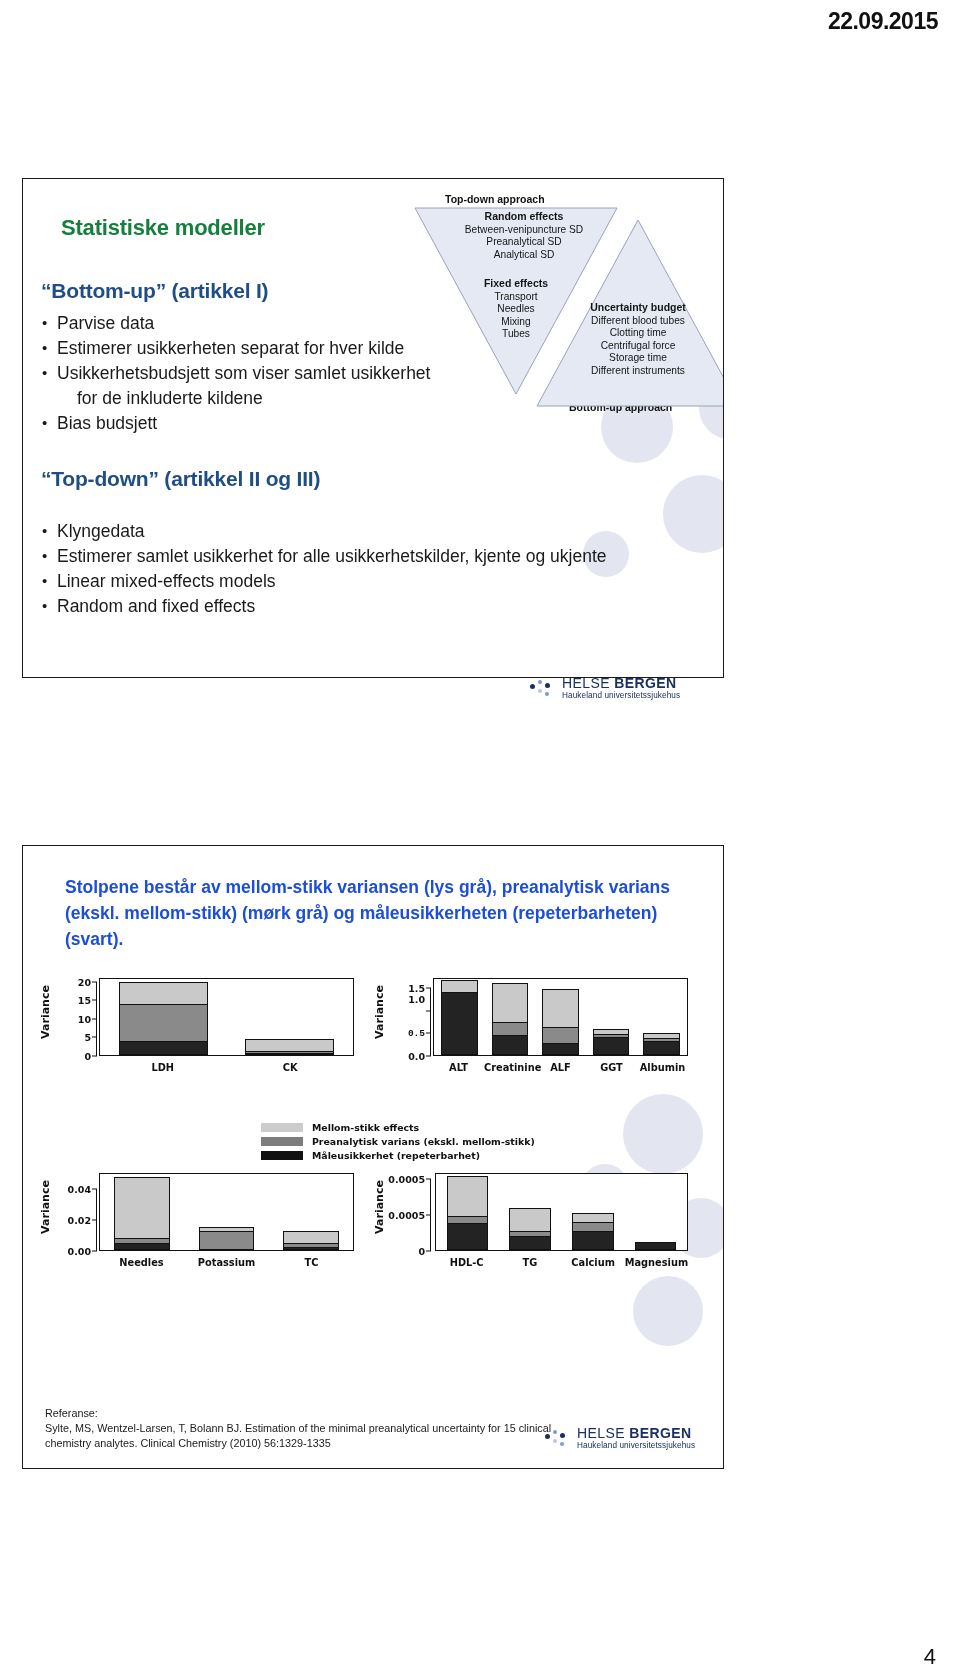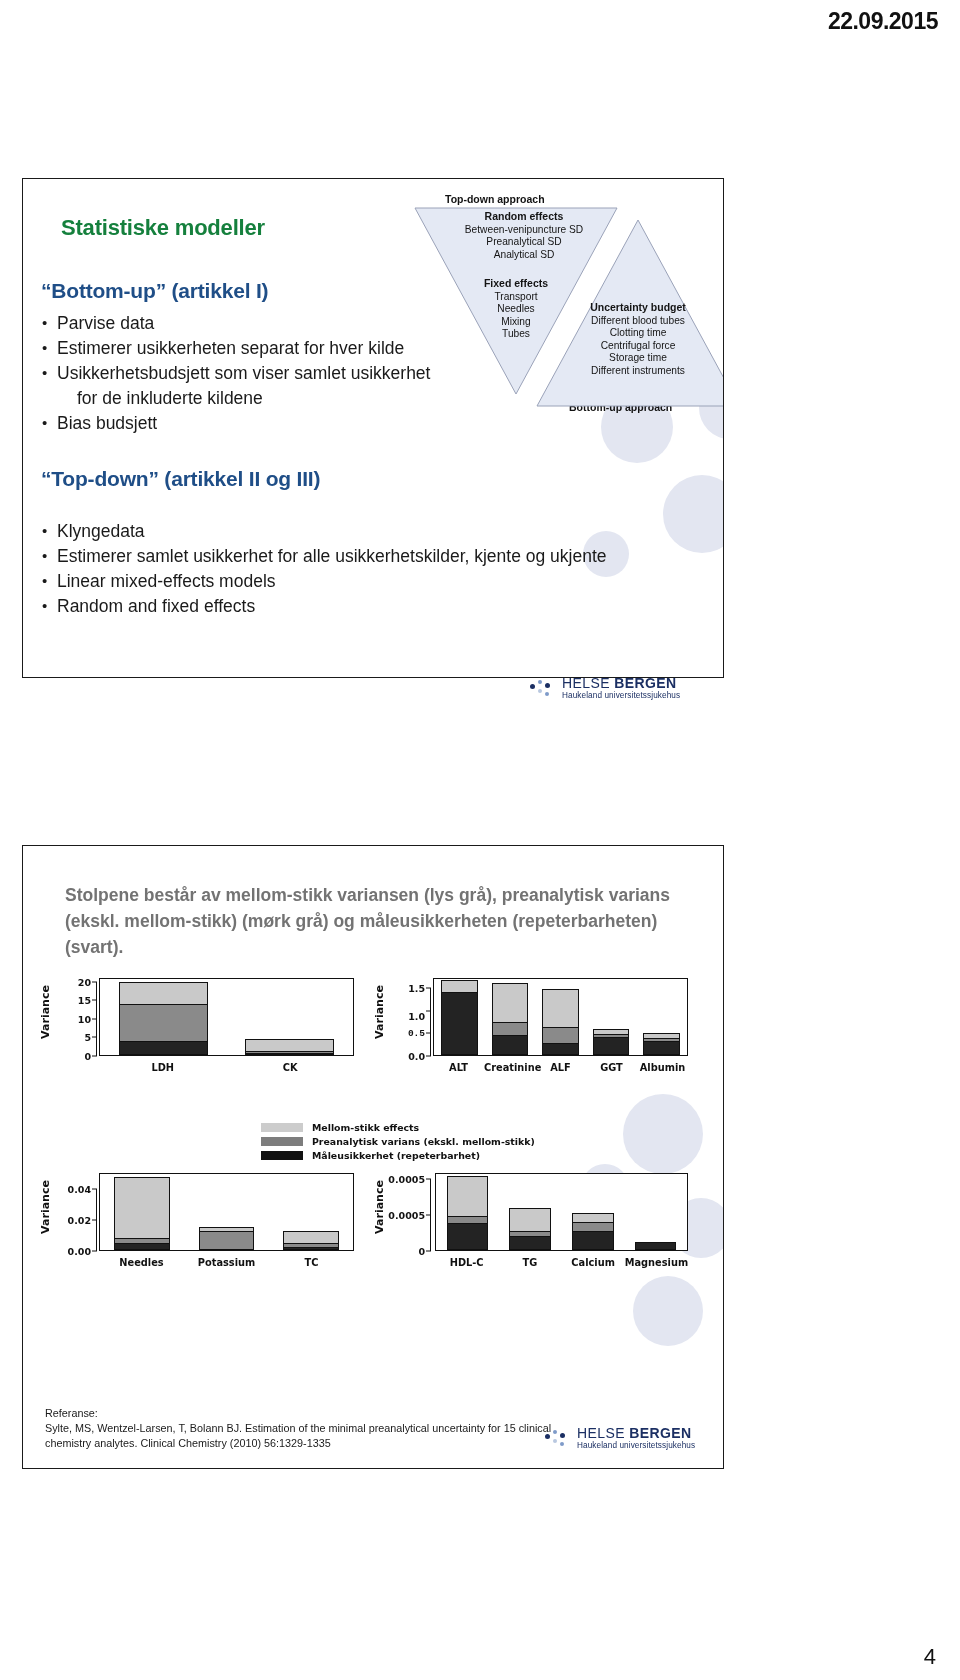--- a/index.html
+++ b/index.html
@@ -163,26 +163,26 @@
   .logo-sub {
     font-size: 8.2px;
     color: #1b2f63;
     letter-spacing: 0.1px;
   }
 
   
   .s2-title {
     position: absolute;
     left: 42px;
-    top: 36px;
+    top: 28px;
     width: 620px;
     font-size: 17.5px;
     font-weight: bold;
     line-height: 26px;
-    color: #737373;
+    color: #1d4ed8;
   }
 
   
   .chart-area {
     position: absolute;
     left: 0;
     top: 128px;
     width: 700px;
     height: 420px;
   }
@@ -453,21 +453,21 @@
           </div>
       </div>
 
       <div class="chart" id="chart-2">
         <div class="ylabel" style="top:38px;left:-12px;">Variance</div>
         <div class="ticks" style="left:14px;top:4px;height:78px;">
             <div class="tick" style="top: 78px;">0.0</div>
             <div class="tick-mark" style="top: 78px;"></div>
             <div class="tick" style="top: 55.3256px; font-family: Liberation Mono, monospace;">0.5</div>
             <div class="tick-mark" style="top: 55.3256px;"></div>
-            <div class="tick" style="top: 38px;">1.0</div>
+            <div class="tick" style="top: 21px;">1.0</div>
             <div class="tick-mark" style="top: 32.6512px;"></div>
             <div class="tick" style="top: 9.97674px;">1.5</div>
             <div class="tick-mark" style="top: 9.97674px;"></div>
             <div class="axis-line" style="right: 0px; top: 9.97674px; height: 68.0233px;"></div>
           </div>
         <div class="plot" style="left:68px;top:4px;width:255px;height:78px;">
           <div class="bars">
               <div style="width: 20%; height: 100%; display: flex; align-items: flex-end; justify-content: center;">
                 <div class="bar" style="width: 72%; height: 74.8256px;">
                   <div class="seg light" style="height: 15.1515%;"></div>

